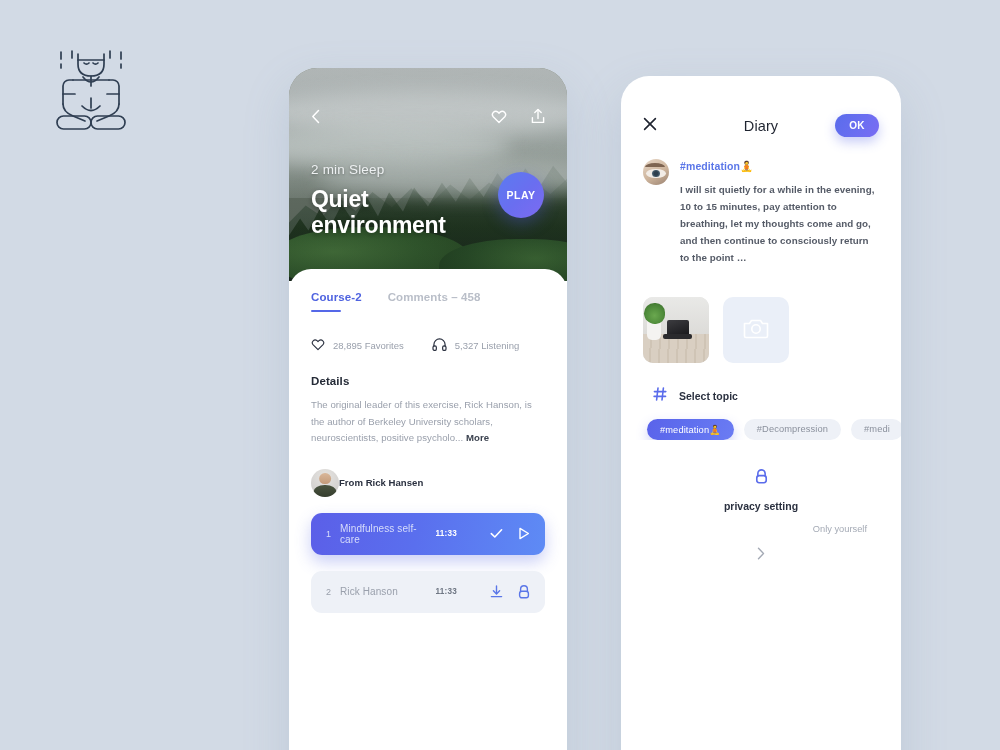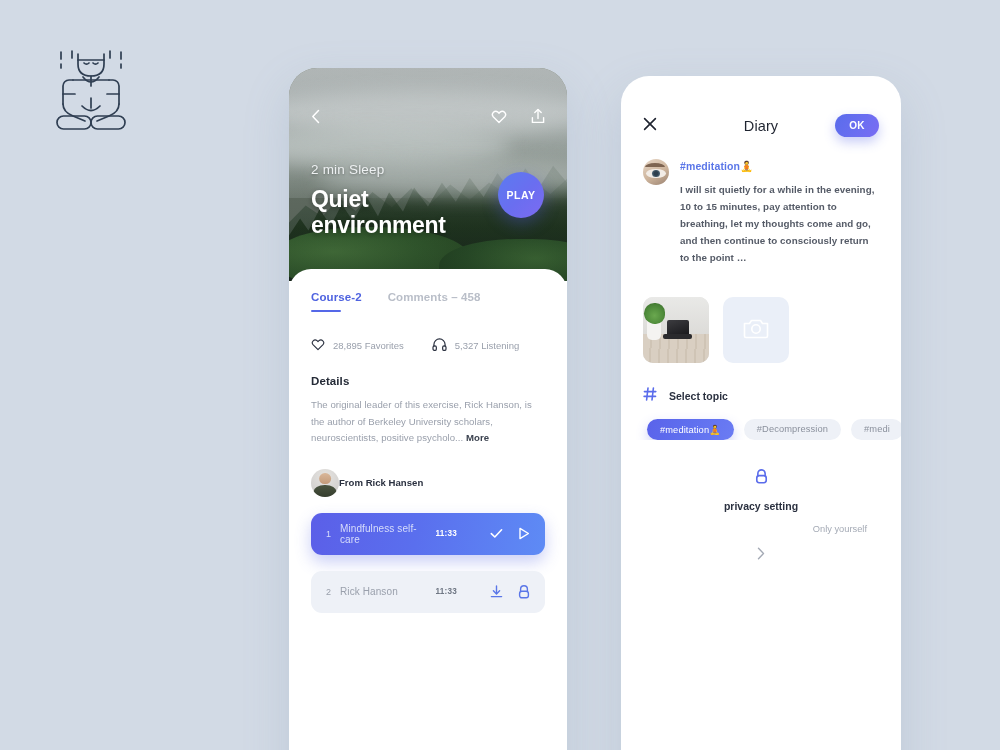--- a/index.html
+++ b/index.html
@@ -232,21 +232,21 @@
               border-radius: 52% 48% 46% 54%; }
   .th-obj { position: absolute; left: 36%; top: 36%; width: 34%; height: 24%;
             background: linear-gradient(160deg,#3c3c40,#17171a); border-radius: 2px; }
   .th-obj2 { position: absolute; left: 31%; top: 56%; width: 44%; height: 8%;
              background: #2a2a2d; border-radius: 2px; }
   .thumb-add {
     width: 66px; height: 66px; border-radius: 10px; background: #eaeff8;
     display: flex; align-items: center; justify-content: center; cursor: pointer; flex: none;
   }
 
-  .topic-row { display: flex; align-items: center; gap: 12px; padding: 24px 22px 0; }
+  .topic-row { display: flex; align-items: center; gap: 12px; padding: 24px 32px 0; }
   .topic-label { font-size: 10.5px; font-weight: 700; color: #2b3140; }
 
   .chips {
     display: flex; gap: 10px; padding: 14px 0 0 26px; overflow: hidden; white-space: nowrap;
   }
   .chip {
     height: 21px; border-radius: 11px; padding: 0 13px; font-size: 9.3px;
     display: inline-flex; align-items: center; cursor: pointer; flex: none;
     background: #eef1f7; color: #8b919d; letter-spacing: .1px;
   }

